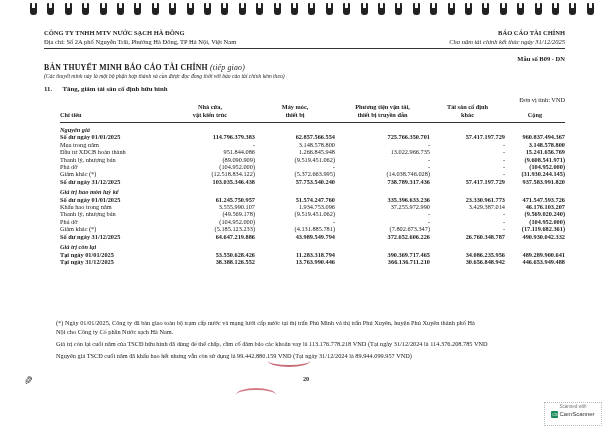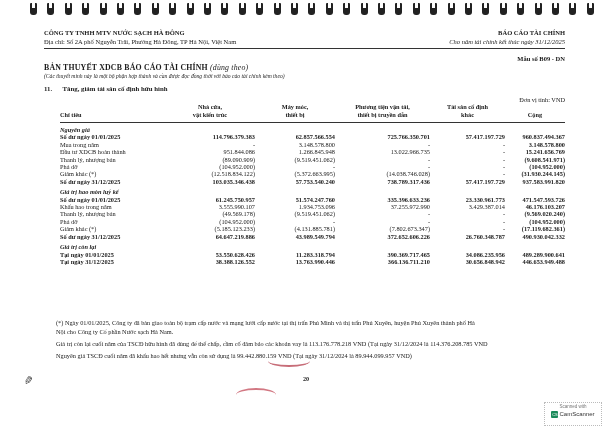--- a/index.html
+++ b/index.html
@@ -84,22 +84,22 @@
   <div>Địa chỉ: Số 2A phố Nguyễn Trãi, Phường Hà Đông, TP Hà Nội, Việt Nam</div>
 </div>
 <div class="hdr-right">
   <div class="t">BÁO CÁO TÀI CHÍNH</div>
   <div class="s">Cho năm tài chính kết thúc ngày 31/12/2025</div>
 </div>
 <div class="rule-top"></div>
 <div class="form">Mẫu số B09 - DN</div>
 
 <div class="title">
-  <span>BẢN THUYẾT XDCB BÁO CÁO TÀI CHÍNH</span>
-  <i>(dùng theo)</i>
+  <span>BẢN THUYẾT MINH BÁO CÁO TÀI CHÍNH</span>
+  <i>(tiếp giao)</i>
 </div>
 <div class="subtitle">(Các thuyết minh này là một bộ phận hợp thành và cần được đọc đồng thời với báo cáo tài chính kèm theo)</div>
 <div class="sec">
   <span class="num">11.</span>
   <span>Tăng, giảm tài sản cố định hữu hình</span>
 </div>
 <div class="unit">Đơn vị tính: VND</div>
 
 <table>
   <colgroup>

